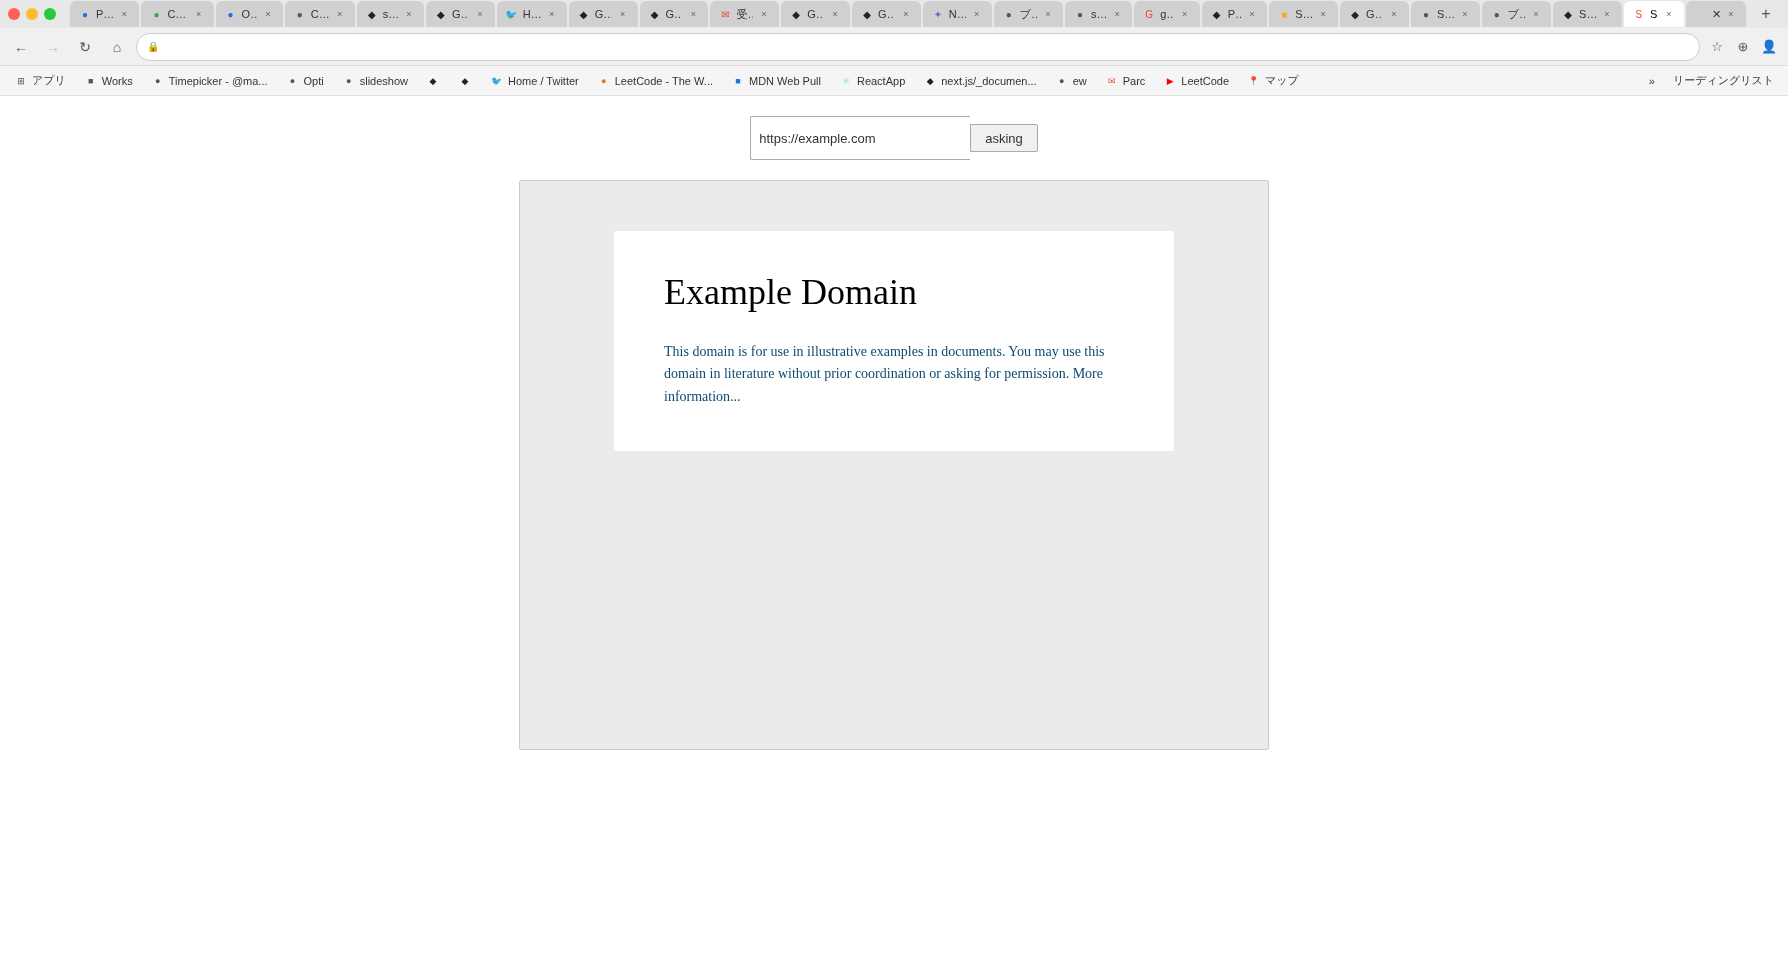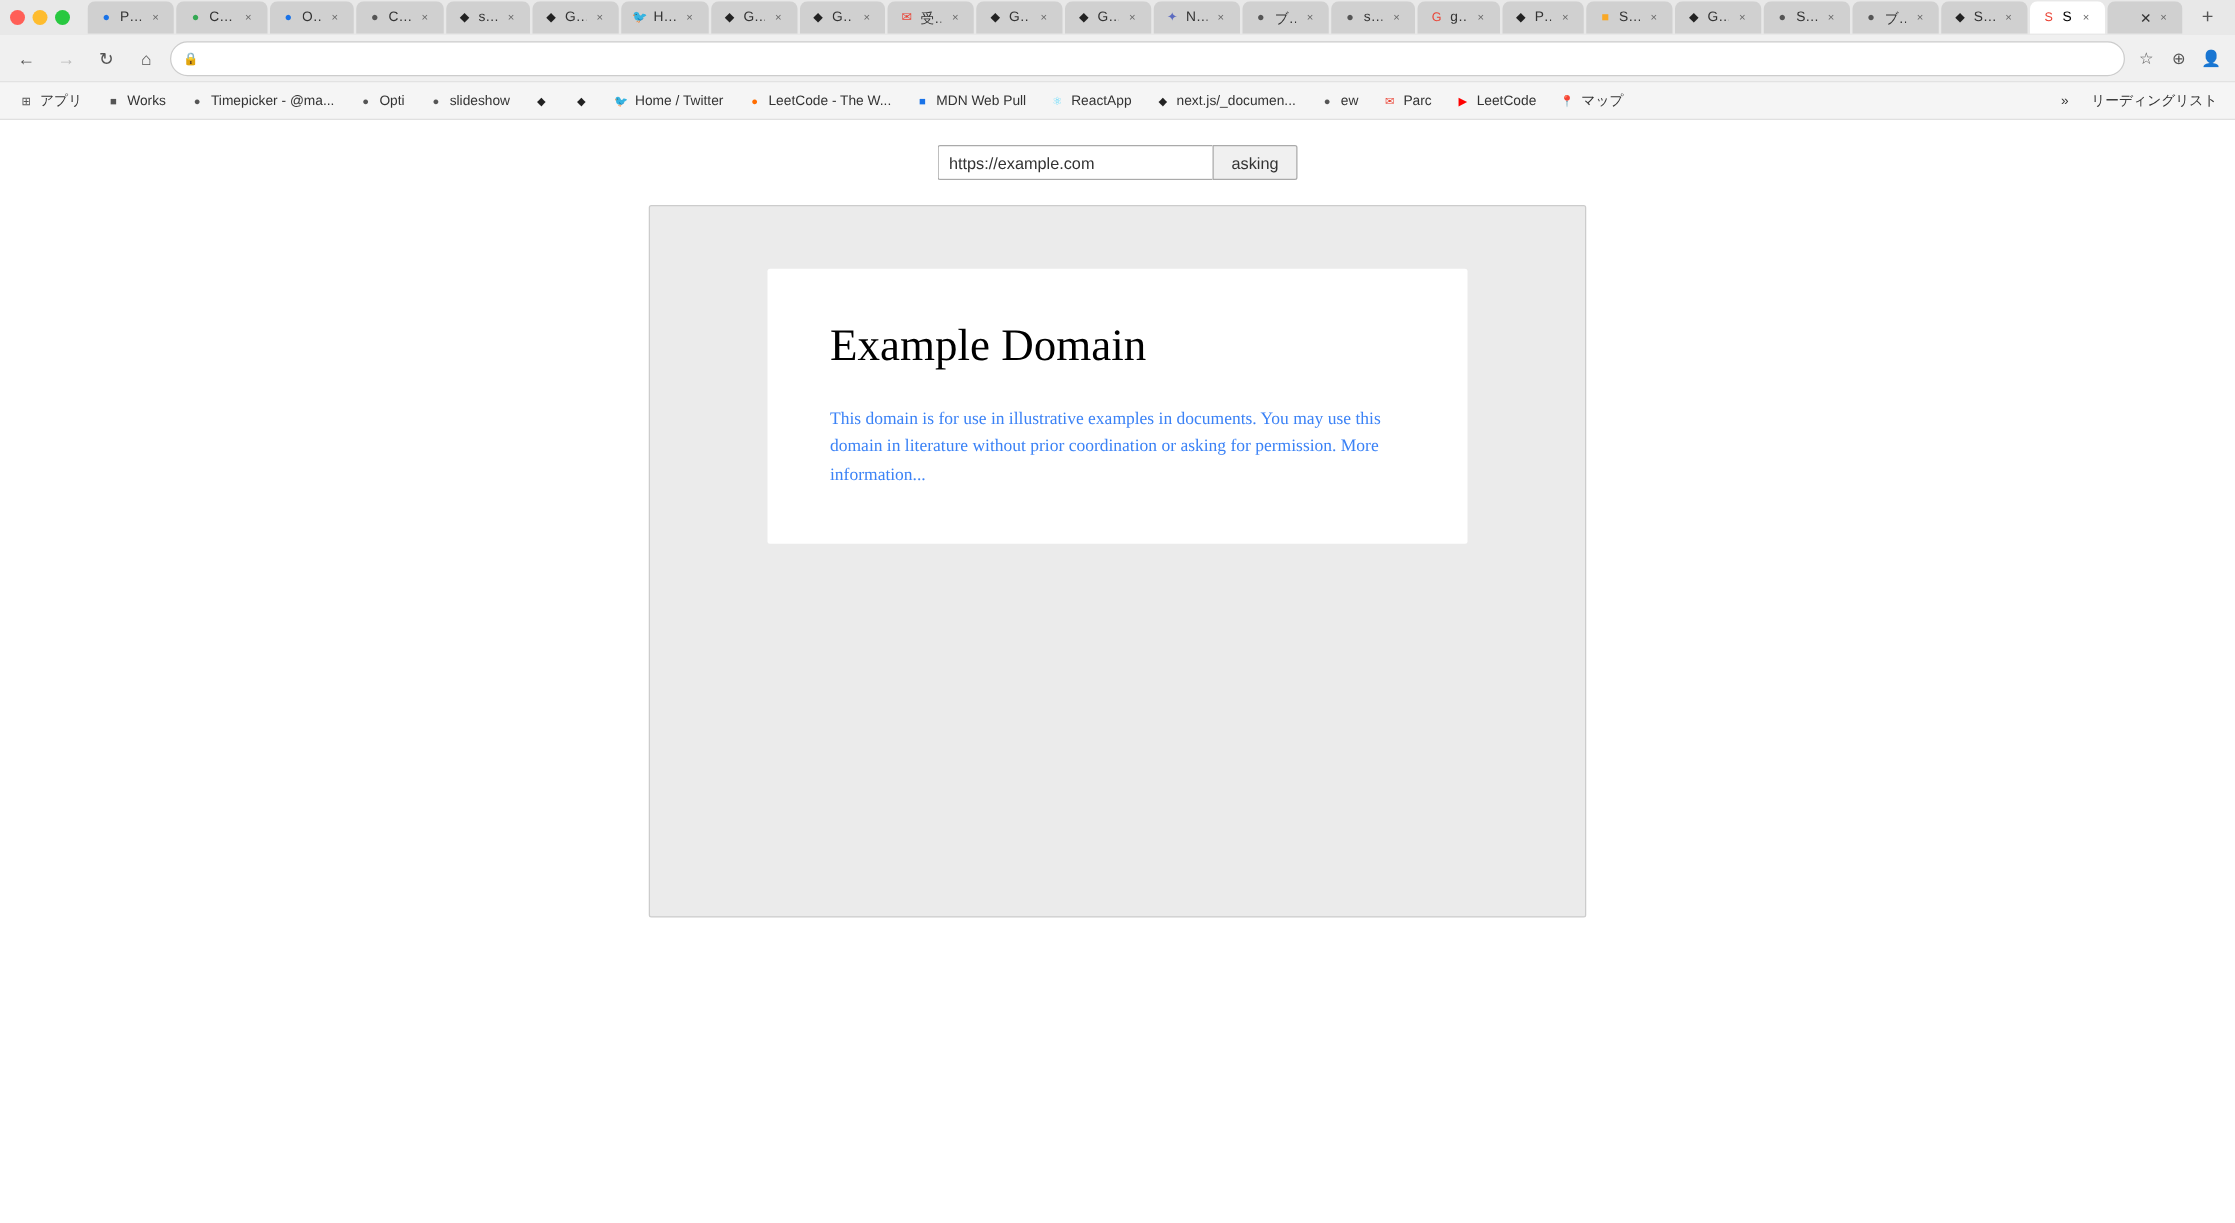--- a/index.html
+++ b/index.html
@@ -153,21 +153,21 @@
 
     
     .url-input-row {
       display: flex;
       align-items: center;
       gap: 0;
       margin-bottom: 20px;
     }
     .url-input {
       width: 220px;
-      height: 28px;
+      height: 44px;
       border: 1px solid #aaa;
       border-right: none;
       padding: 0 8px;
       font-size: 13px;
       color: #333;
       outline: none;
       border-radius: 2px 0 0 2px;
     }
     .paint-btn {
       height: 28px;
@@ -205,21 +205,21 @@
       font-size: 36px;
       font-weight: normal;
       font-family: Georgia, serif;
       margin-bottom: 28px;
       color: #000;
     }
 
     .rendered-body {
       font-size: 14px;
       font-family: Georgia, serif;
-      color: #3b82f6;
+      color: #0c4a6e;
       line-height: 1.6;
     }
   </style>
 </head>
 <body>
 
 <div class="titlebar">
   <div class="traffic-light tl-close"></div>
   <div class="traffic-light tl-min"></div>
   <div class="traffic-light tl-max"></div>

